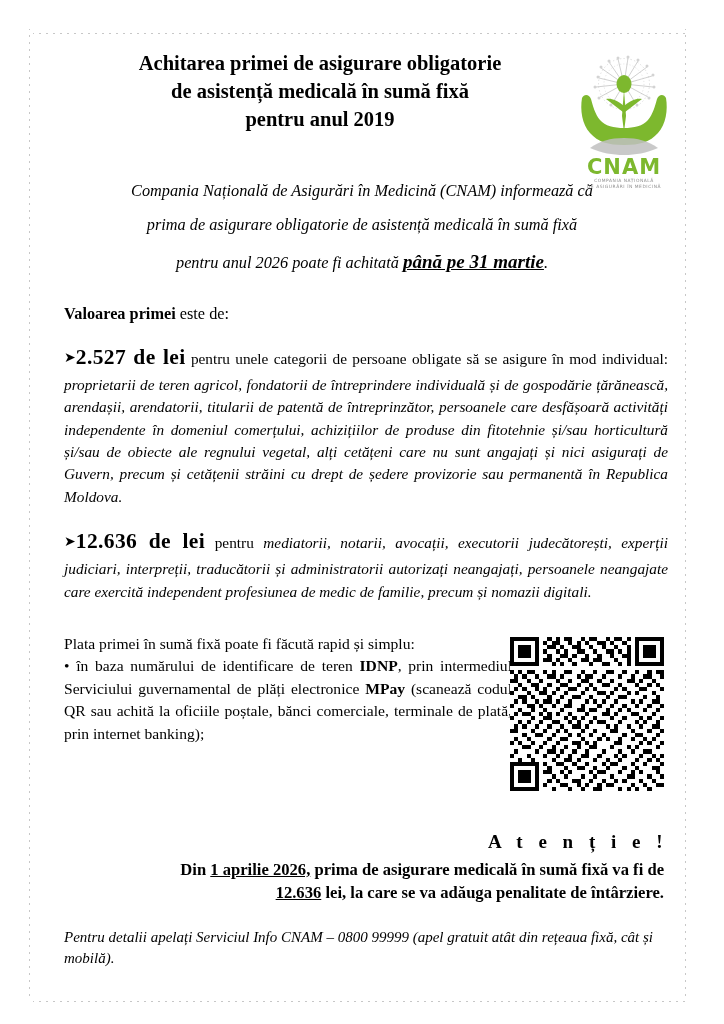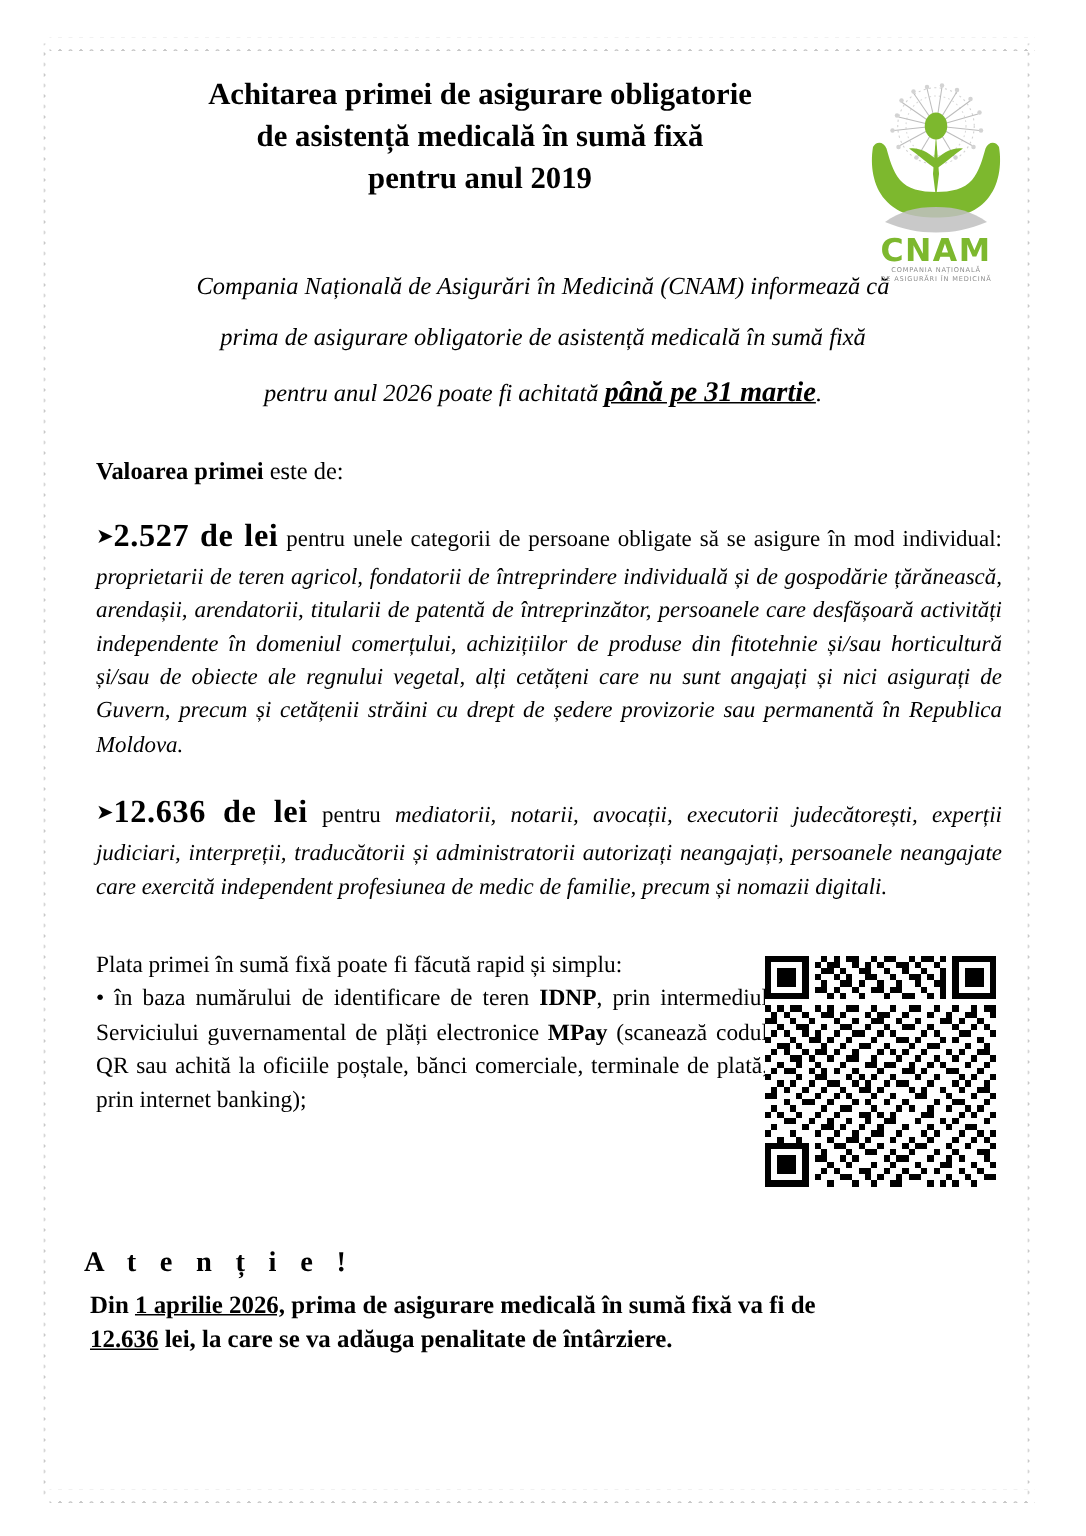--- a/index.html
+++ b/index.html
@@ -158,21 +158,21 @@
     position: absolute;
     right: 4px;
     top: 1px;
     width: 154px;
     height: 160px;
   }
 
   
   #attention {
     margin: 26px 0 0 0;
-    text-align: left;
+    text-align: right;
   }
   #att-title {
     font-size: 19px;
     font-weight: 700;
     letter-spacing: 5.5px;
     margin-bottom: 6px;
   }
   #att-body {
     font-size: 16.6px;
     font-weight: 700;
@@ -657,14 +657,15 @@
   </div>
 
   <div id="attention">
     <div id="att-title">A t e n ț i e !</div>
     <div id="att-body">
       <span class="ab-line"><span>Din </span><u>1 aprilie 2026,</u><span> prima de asigurare medicală în sumă fixă va fi de</span></span>
       <span class="ab-line"><u>12.636</u><span> lei, la care se va adăuga penalitate de întârziere.</span></span>
     </div>
   </div>
 
+  <div id="footer">Pentru detalii apelați Serviciul Info CNAM – 0800 99999 (apel gratuit atât din rețeaua fixă, cât și mobilă).</div>
 
 </div>
 
 </body></html>

